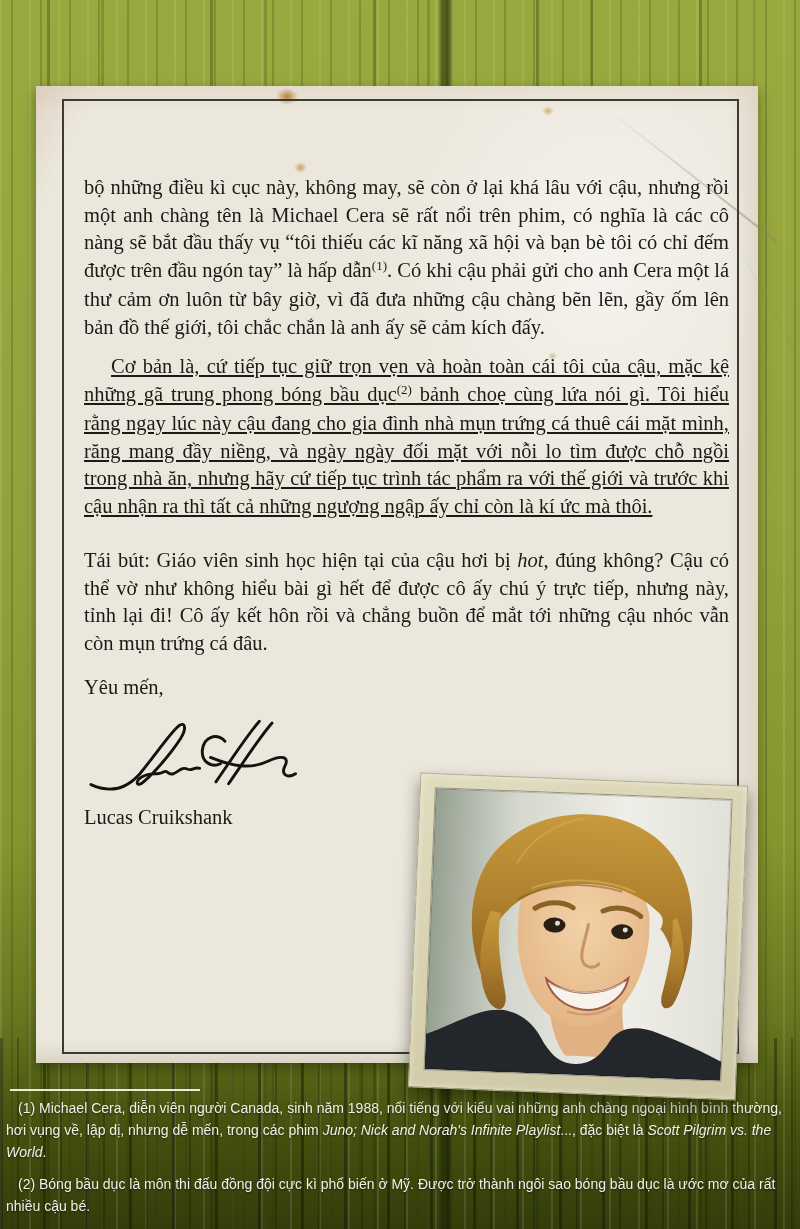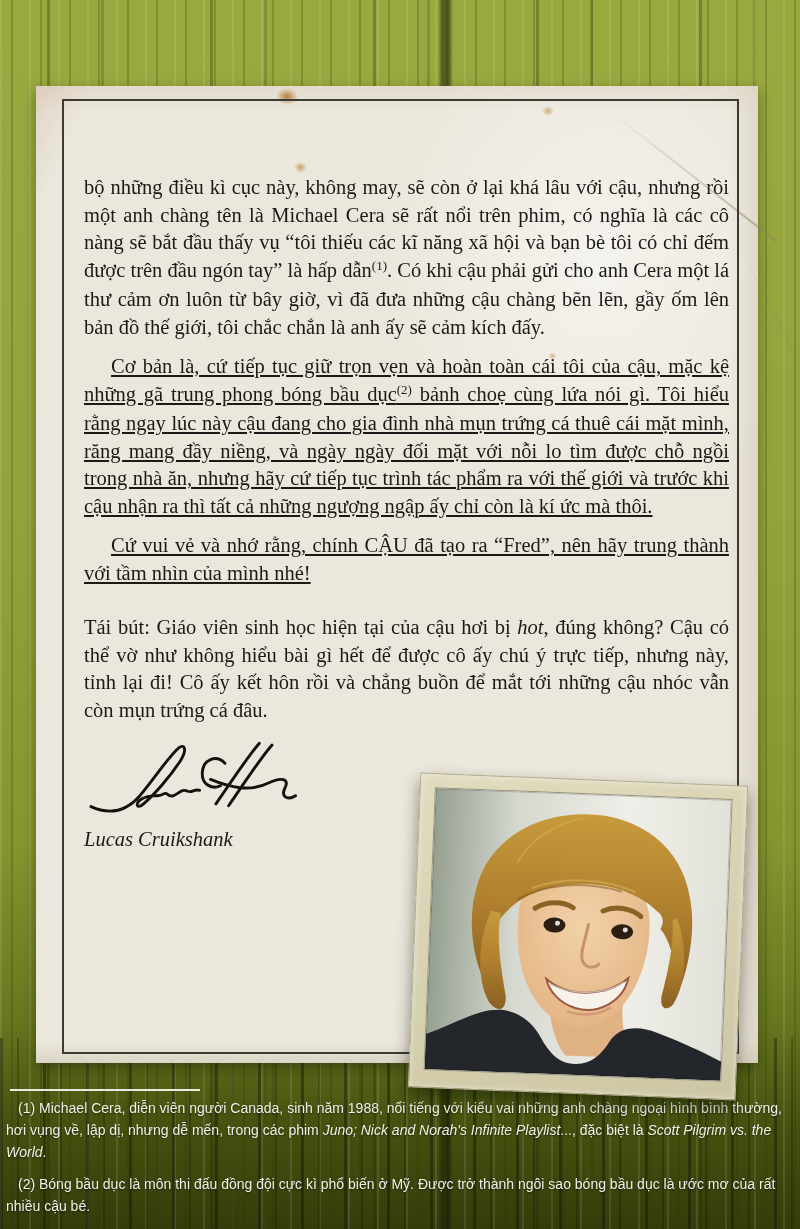--- a/index.html
+++ b/index.html
@@ -75,21 +75,21 @@
     font-size:20.5px;line-height:27.5px;color:#1b1a16;
     text-align:justify;
   }
   .letter-body p{margin:0 0 12px 0;}
   .letter-body p.indent{text-indent:27px;text-decoration:underline;}
   .letter-body p.ps{margin-top:27px;}
   .run-italic{font-style:italic;}
   .run-sup{font-size:13px;position:relative;top:-7px;}
   .closing{margin-top:17px !important;}
   .signature-svg{display:block;margin:2px 0 0 -6px;width:236px;height:86px;}
-  .sig-name{margin:4px 0 0 0 !important;font-style:italic;}
+  .sig-name{margin:4px 0 0 0 !important;}
 
   
   .polaroid{
     position:absolute;left:414px;top:779px;width:326px;height:313px;
     transform:rotate(2.3deg);
     background:linear-gradient(160deg,#e2dcbf,#d5cfae 60%,#cdc6a4);
     border:1px solid #b3ab8c;
     box-shadow:0 8px 16px rgba(12,16,3,.45), inset 0 0 6px rgba(255,255,255,.5);
     z-index:3;
   }
@@ -123,23 +123,23 @@
     <div class="stain s2"></div>
     <div class="stain s3"></div>
     <div class="stain s4"></div>
     <div class="crease c1"></div>
     <div class="crease c2"></div>
 
     <div class="frame">
       <div class="letter-body">
         <p><span>bộ những điều kì cục này, không may, sẽ còn ở lại khá lâu với cậu, nhưng rồi một anh chàng tên là Michael Cera sẽ rất nổi trên phim, có nghĩa là các cô nàng sẽ bắt đầu thấy vụ “tôi thiếu các kĩ năng xã hội và bạn bè tôi có chỉ đếm được trên đầu ngón tay” là hấp dẫn</span><span class="run-sup">(1)</span><span>. Có khi cậu phải gửi cho anh Cera một lá thư cảm ơn luôn từ bây giờ, vì đã đưa những cậu chàng bẽn lẽn, gầy ốm lên bản đồ thế giới, tôi chắc chắn là anh ấy sẽ cảm kích đấy.</span></p>
         <p class="indent"><span>Cơ bản là, cứ tiếp tục giữ trọn vẹn và hoàn toàn cái tôi của cậu, mặc kệ những gã trung phong bóng bầu dục</span><span class="run-sup">(2)</span><span> bảnh choẹ cùng lứa nói gì. Tôi hiểu rằng ngay lúc này cậu đang cho gia đình nhà mụn trứng cá thuê cái mặt mình, răng mang đầy niềng, và ngày ngày đối mặt với nỗi lo tìm được chỗ ngồi trong nhà ăn, nhưng hãy cứ tiếp tục trình tác phẩm ra với thế giới và trước khi cậu nhận ra thì tất cả những ngượng ngập ấy chỉ còn là kí ức mà thôi.</span></p>
-        <p class="indent"><span>Cứ vui vẻ và nhớ rằng, chính CẬU đã tạo ra “Fred”, nên hãy trung thành với tầm nhìn của mình nhé!</span></p>
         <p class="ps"><span>Tái bút: Giáo viên sinh học hiện tại của cậu hơi bị </span><span class="run-italic">hot</span><span>, đúng không? Cậu có thể vờ như không hiểu bài gì hết để được cô ấy chú ý trực tiếp, nhưng này, tỉnh lại đi! Cô ấy kết hôn rồi và chẳng buồn để mắt tới những cậu nhóc vẫn còn mụn trứng cá đâu.</span></p>
 
+        <p class="closing">Yêu mến,</p>
 
         <svg class="signature-svg" viewBox="0 0 240 95" fill="none" stroke="#15120e" stroke-width="3.2" stroke-linecap="round" stroke-linejoin="round">
           <path d="M4,78 C26,88 44,82 58,66 C76,44 92,20 101,13 C108,8 110,16 103,27 C92,44 74,65 62,75 C54,82 52,74 61,69 C70,64 77,68 84,64 C89,61 88,68 95,66 C102,63 104,58 111,61 C116,63 118,58 124,60"></path>
           <path d="M152,30 C142,20 128,26 127,40 C126,52 136,60 147,55"></path>
           <path d="M142,75 C158,52 176,24 190,8"></path>
           <path d="M156,77 C172,54 190,26 204,10"></path>
           <path d="M136,48 C158,57 180,62 200,52 C214,45 224,47 218,58 C214,66 220,72 230,66"></path>
         </svg>
 
         <p class="sig-name">Lucas Cruikshank</p>

